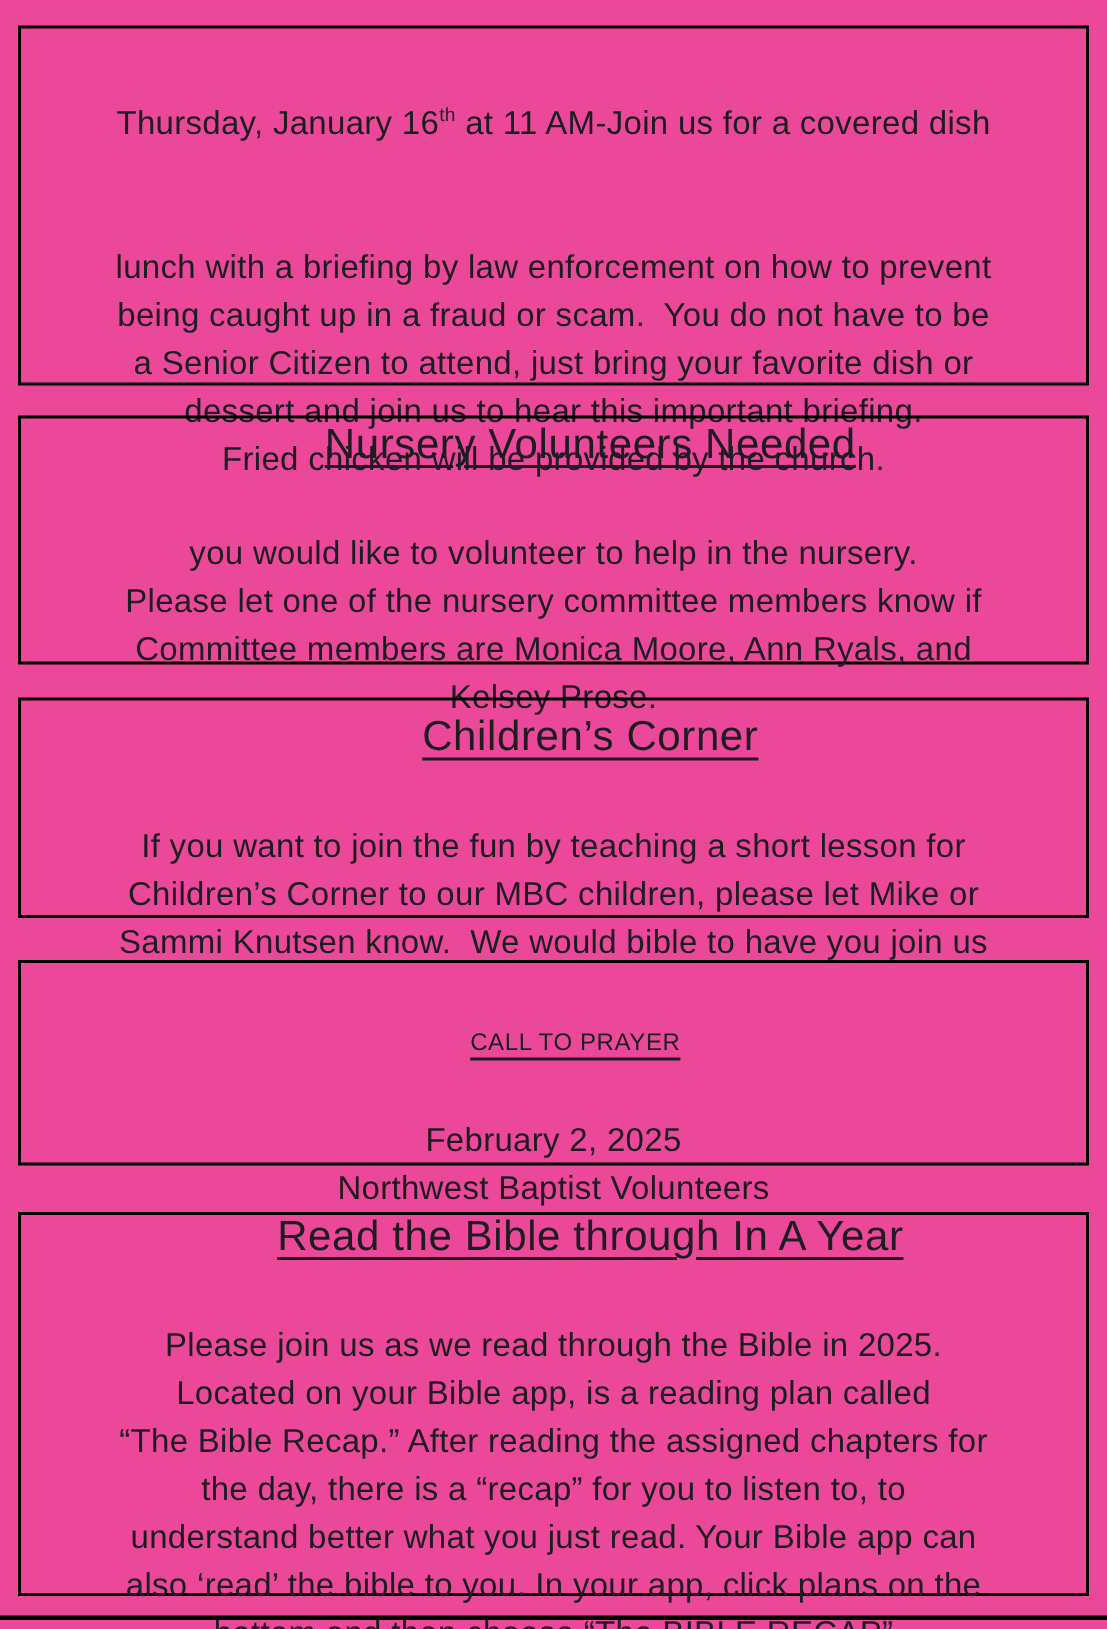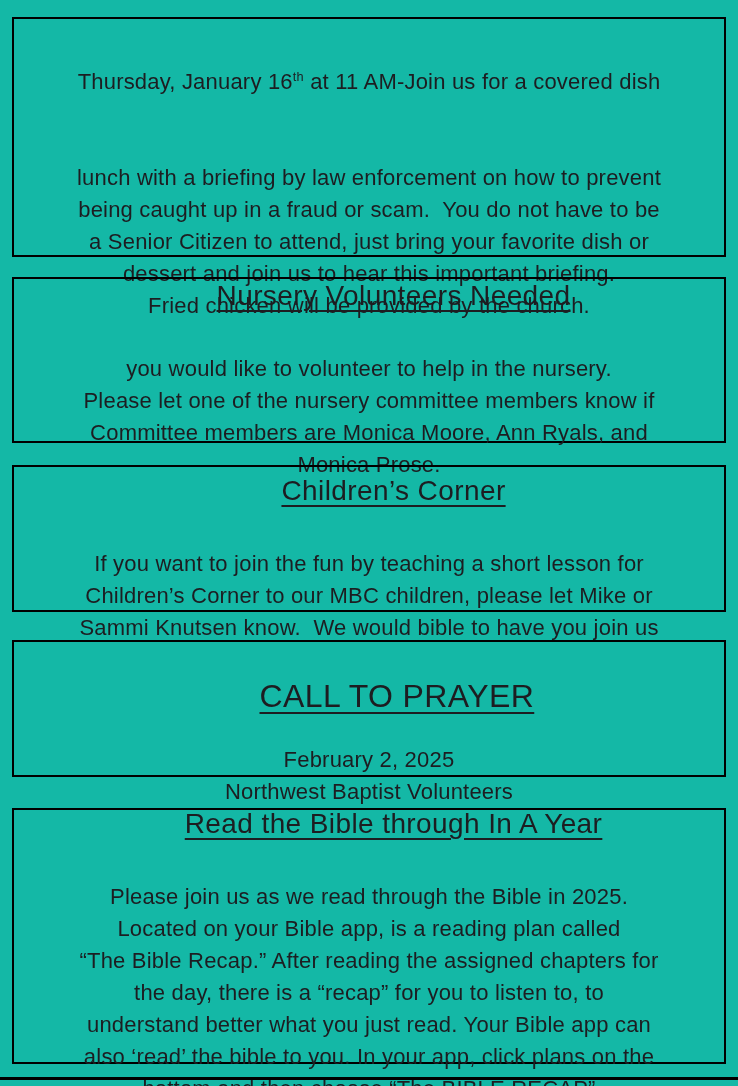--- a/index.html
+++ b/index.html
@@ -4,21 +4,21 @@
 <style>
   html, body {
     margin: 0;
     padding: 0;
     background: #ffffff;
   }
   .page {
     position: relative;
     width: 738px;
     height: 1086px;
-    background: #14b8a6;
+    background: #ec4899;
     font-family: "Liberation Sans", "DejaVu Sans", sans-serif;
     color: #1d1d21;
     overflow: hidden;
   }
   .box {
     position: absolute;
     left: 12px;
     width: 714px;
     border: 2px solid #000000;
     box-sizing: border-box;
@@ -48,21 +48,21 @@
   .box-body sup {
     font-size: 0.58em;
     line-height: 0;
     vertical-align: super;
   }
   #box-1 { top: 17px;  height: 240px; }
   #box-2 { top: 277px; height: 166px; }
   #box-3 { top: 465px; height: 147px; }
   #box-4 { top: 640px; height: 137px; }
   #box-5 { top: 808px; height: 256px; }
-  #box-4 .box-title { font-size: 32px; line-height: 32px; margin-top: 38px; }
+  #box-4 .box-title { font-size: 16px; line-height: 32px; margin-top: 38px; }
   .bottom-rule {
     position: absolute;
     top: 1077px;
     left: 0;
     width: 738px;
     height: 3px;
     background: #000000;
   }
 </style>
 </head>
@@ -77,21 +77,21 @@
     <div class="box-body">
       <div><span>Thursday, January 16</span><sup>th</sup><span> at 11 AM-Join us for a covered dish</span></div>
       <div><div>lunch with a briefing by law enforcement on how to prevent</div><div>being caught up in a fraud or scam.  You do not have to be</div><div>a Senior Citizen to attend, just bring your favorite dish or</div><div>dessert and join us to hear this important briefing.</div><div>Fried chicken will be provided by the church.</div></div>
     </div>
   </div>
 
   <div class="box" id="box-2">
     <div class="box-title">
       <span class="u">Nursery Volunteers Needed</span>
     </div>
-    <div class="box-body"><div>you would like to volunteer to help in the nursery.</div><div>Please let one of the nursery committee members know if</div><div>Committee members are Monica Moore, Ann Ryals, and</div><div>Monica Prose.</div></div>
+    <div class="box-body"><div>you would like to volunteer to help in the nursery.</div><div>Please let one of the nursery committee members know if</div><div>Committee members are Monica Moore, Ann Ryals, and</div><div>Kelsey Prose.</div></div>
   </div>
 
   <div class="box" id="box-3">
     <div class="box-title">
       <span class="u">Children’s Corner</span>
     </div>
     <div class="box-body"><div>If you want to join the fun by teaching a short lesson for</div><div>Children’s Corner to our MBC children, please let Mike or</div><div>Sammi Knutsen know.  We would bible to have you join us</div></div>
   </div>
 
   <div class="box" id="box-4">

